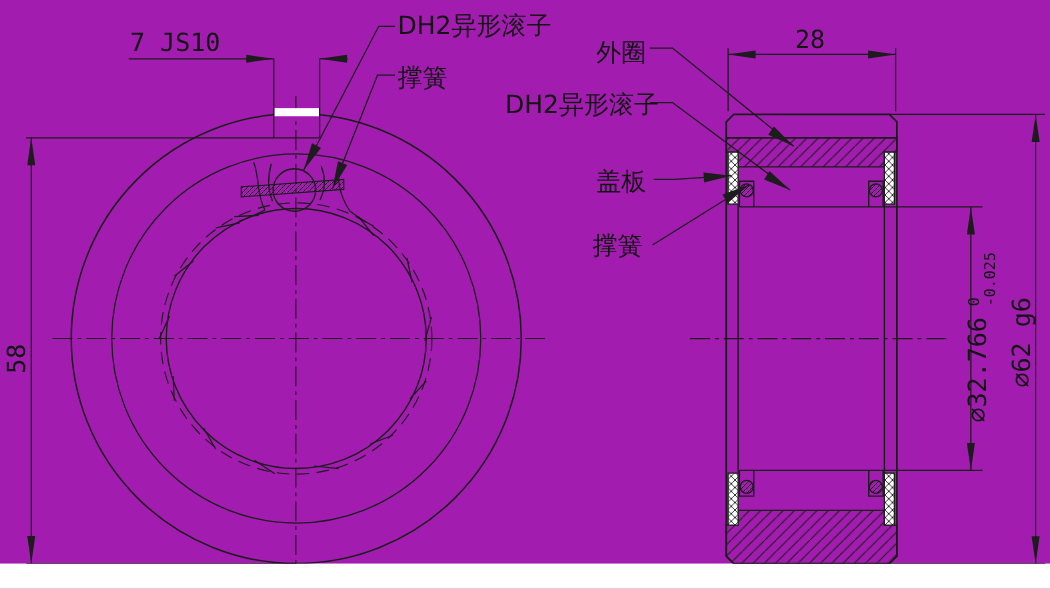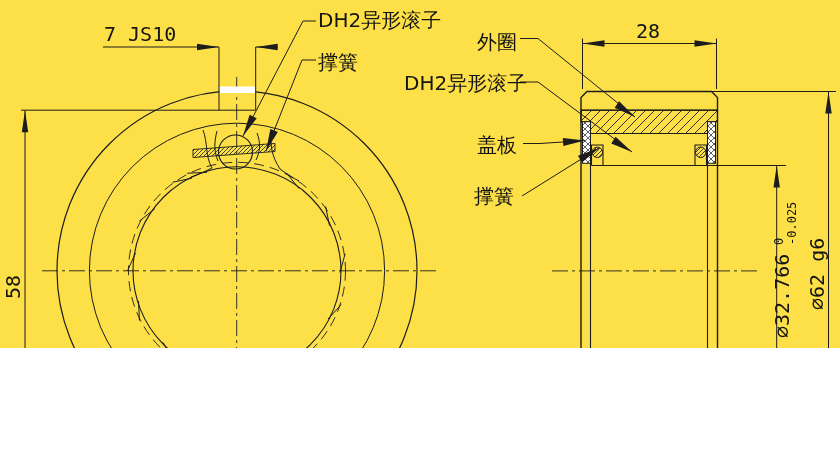--- a/index.html
+++ b/index.html
@@ -1,16 +1,16 @@
 <!DOCTYPE html>
 <html><head>
 <meta charset="utf-8">
 <style>
   html,body{margin:0;padding:0;background:#ffffff;}
-  #stage{position:relative;width:840px;height:348px;background:#fde047;overflow:hidden;}
+  #stage{position:relative;width:840px;height:451px;background:#a21caf;overflow:hidden;}
   #stage svg{position:absolute;left:0;top:0;}
   text{fill:#141414;}
   .num{font-family:"DejaVu Sans Mono",monospace;font-size:20px;}
   .numsm{font-family:"DejaVu Sans Mono",monospace;font-size:12px;}
   .cjk{font-family:"DejaVu Sans",sans-serif;font-size:20px;}
 </style>
 </head>
 <body>
 
 <div id="stage">

